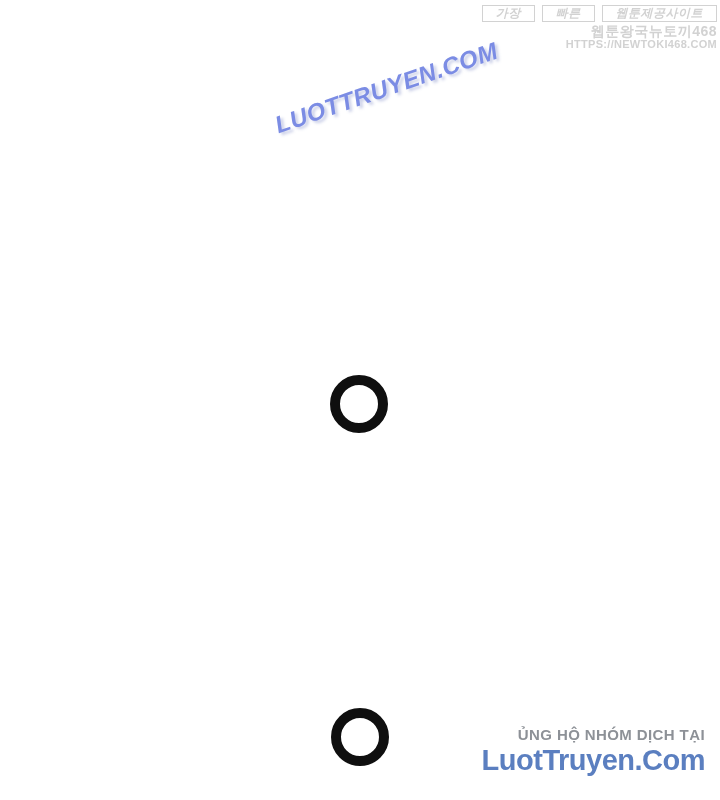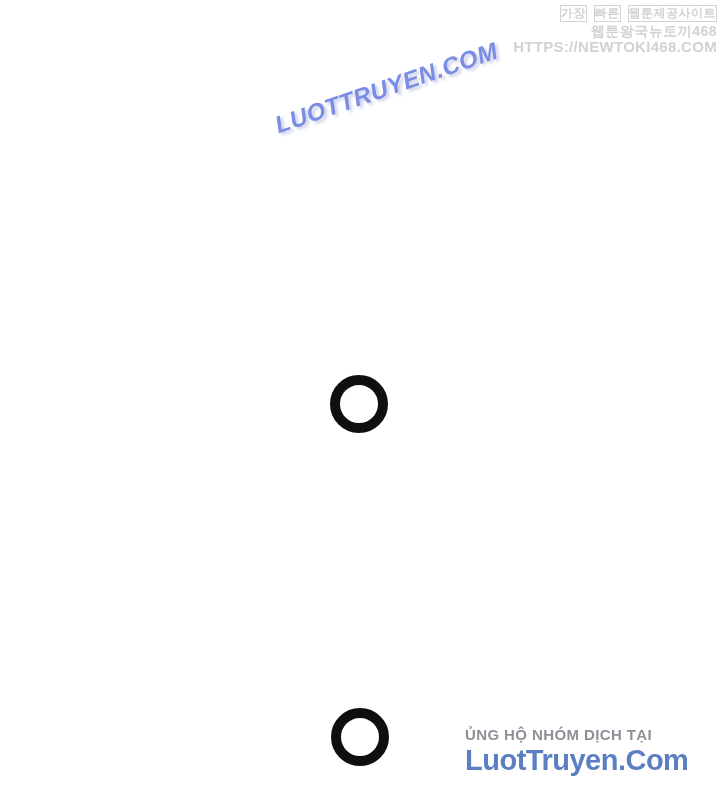--- a/index.html
+++ b/index.html
@@ -28,31 +28,32 @@
   .wm-topright .wm-line1 {
     font-size: 12px;
     font-weight: bold;
     letter-spacing: 0.5px;
     margin-bottom: 2px;
   }
   .wm-topright .wm-line1 .wm-word {
     display: inline-block;
     border: 1px solid;
     border-radius: 0;
-    padding: 1px 0;
+    padding: 1px 13px;
     margin-left: 3px;
+    font-style: italic;
   }
   .wm-topright .wm-line2 {
     font-size: 14px;
     font-weight: bold;
     letter-spacing: 0.5px;
     margin-bottom: 1px;
   }
   .wm-topright .wm-line3 {
-    font-size: 15px;
+    font-size: 11px;
     font-weight: bold;
     letter-spacing: 0.3px;
   }
 
   
   .wm-diagonal {
     position: absolute;
     left: 276px;
     top: 112px;
     transform-origin: left center;
@@ -73,21 +74,21 @@
     box-sizing: border-box;
     filter: blur(0.3px);
   }
 
   
   .credit {
     position: absolute;
     left: 465px;
     top: 726px;
     width: 240px;
-    text-align: left;
+    text-align: right;
     line-height: 1.15;
     user-select: none;
   }
   .credit .credit-line1 {
     font-size: 15px;
     font-weight: bold;
     letter-spacing: 0.4px;
   }
   .credit .credit-line2 {
     font-size: 29px;

